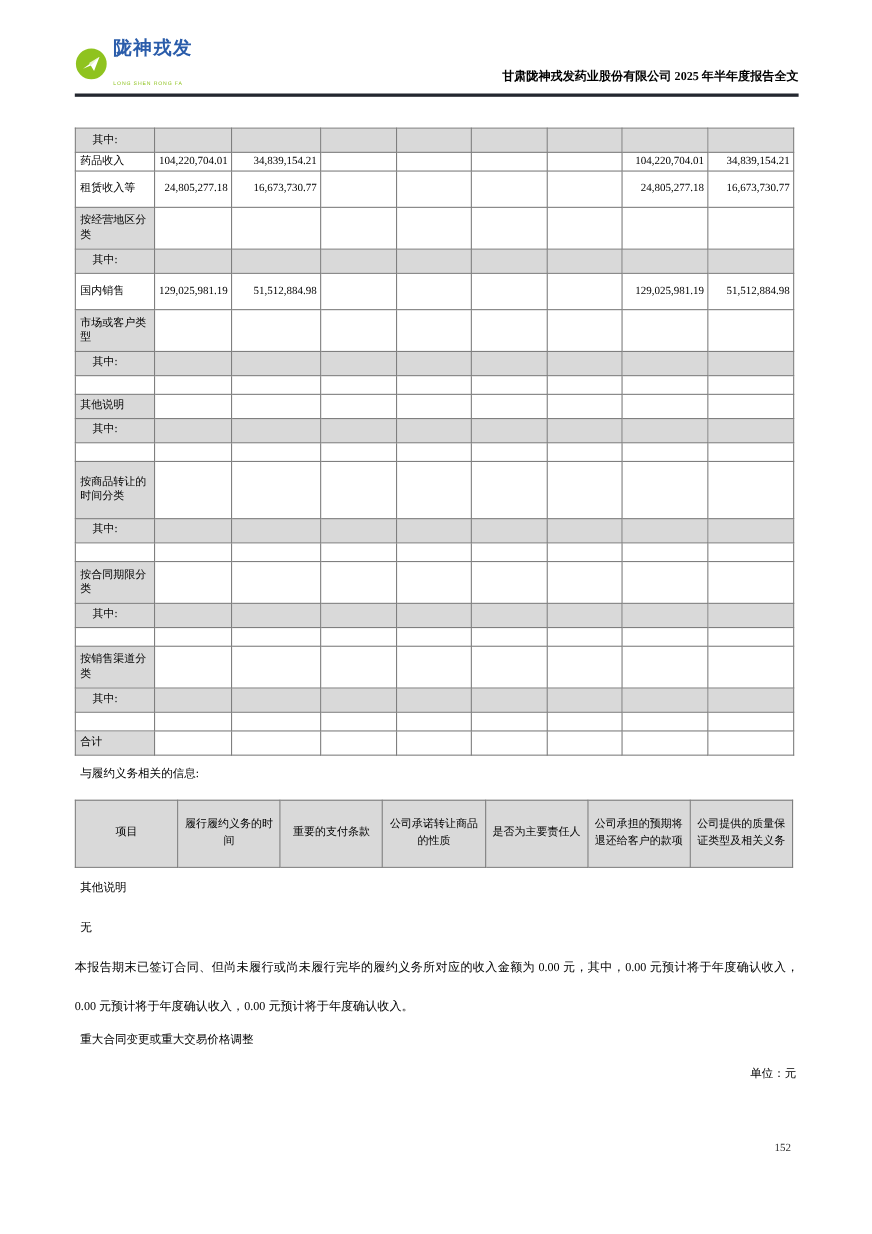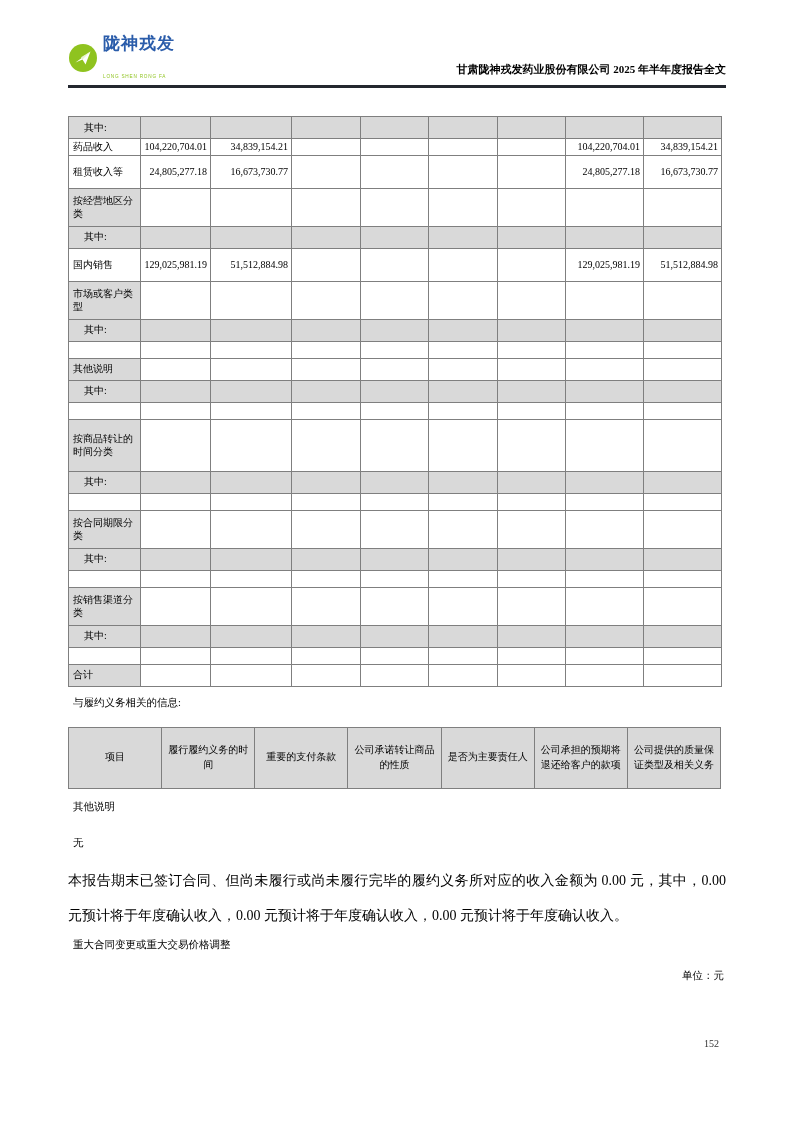--- a/index.html
+++ b/index.html
@@ -27,21 +27,21 @@
   
   .t2{margin-top:17px;font-size:10px;}
   .t2 th{border:1px solid #7f7f7f;background:#d9d9d9;font-weight:normal;text-align:center;
          vertical-align:middle;height:56px;padding:2px 6px;line-height:1.45;word-break:break-all;}
   
   .heading{font-size:10.5px;padding-left:5px;}
   .h-info{margin-top:9px;}
   .h-other{margin-top:11px;}
   .h-none{margin-top:22px;}
   .h-alloc{margin-top:31px;}
-  .para{font-size:14px;line-height:35px;margin-top:13px;text-align:justify;font-family:Liberation Serif, serif;}
+  .para{font-size:11px;line-height:35px;margin-top:13px;text-align:justify;font-family:Liberation Serif, serif;}
   .h-major{margin-top:5px;}
   .unit-note{font-size:10.5px;text-align:right;margin-top:17px;padding-right:2px;}
   .page-num{position:absolute;top:1038px;right:74px;font-size:10px;color:#333;}
 </style>
 </head>
 <body>
 
 <div class="page">
   <div class="content">
 

